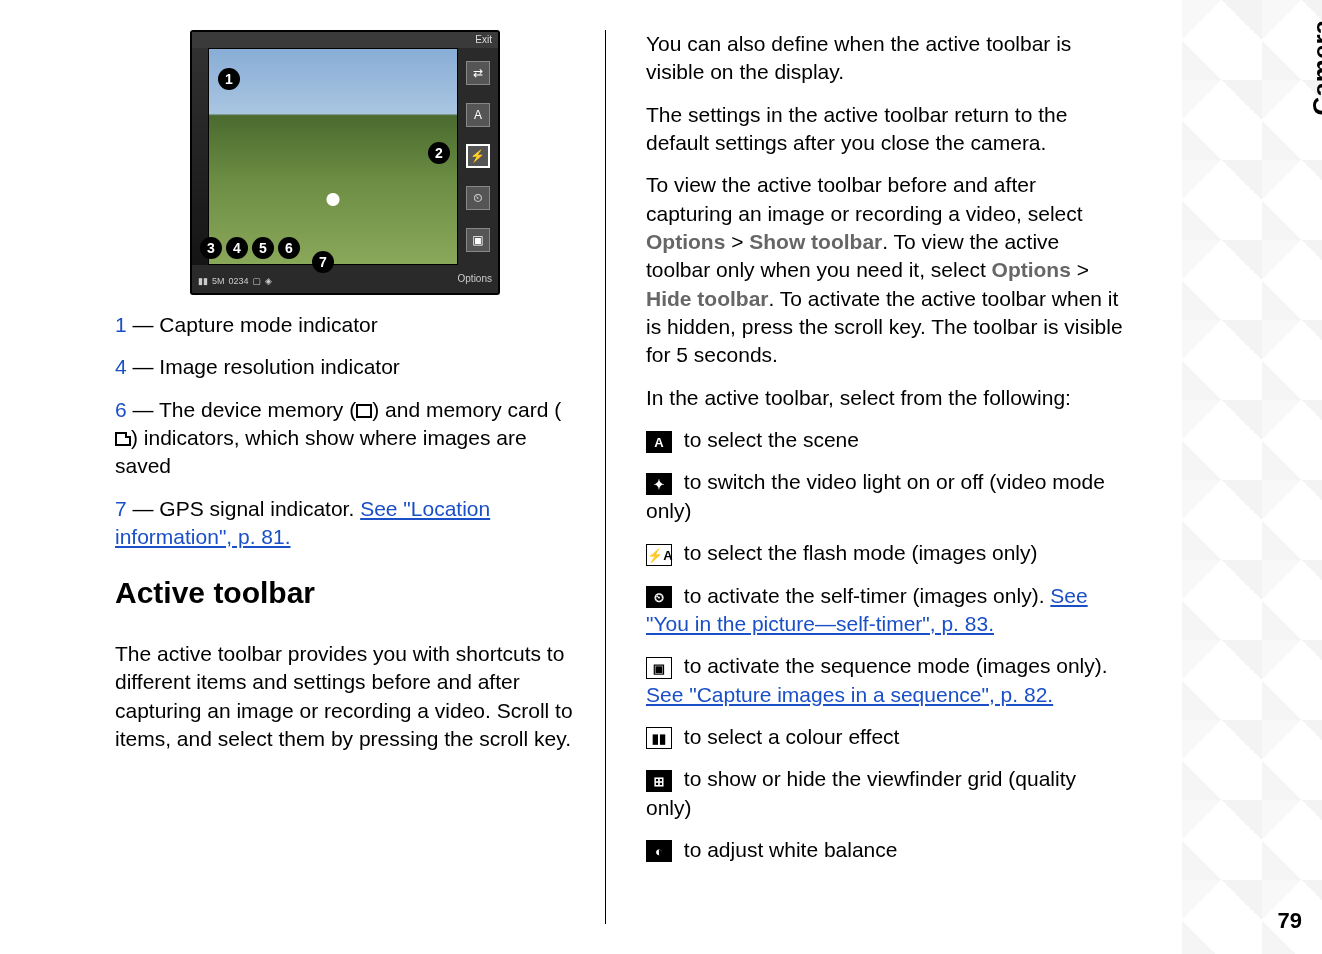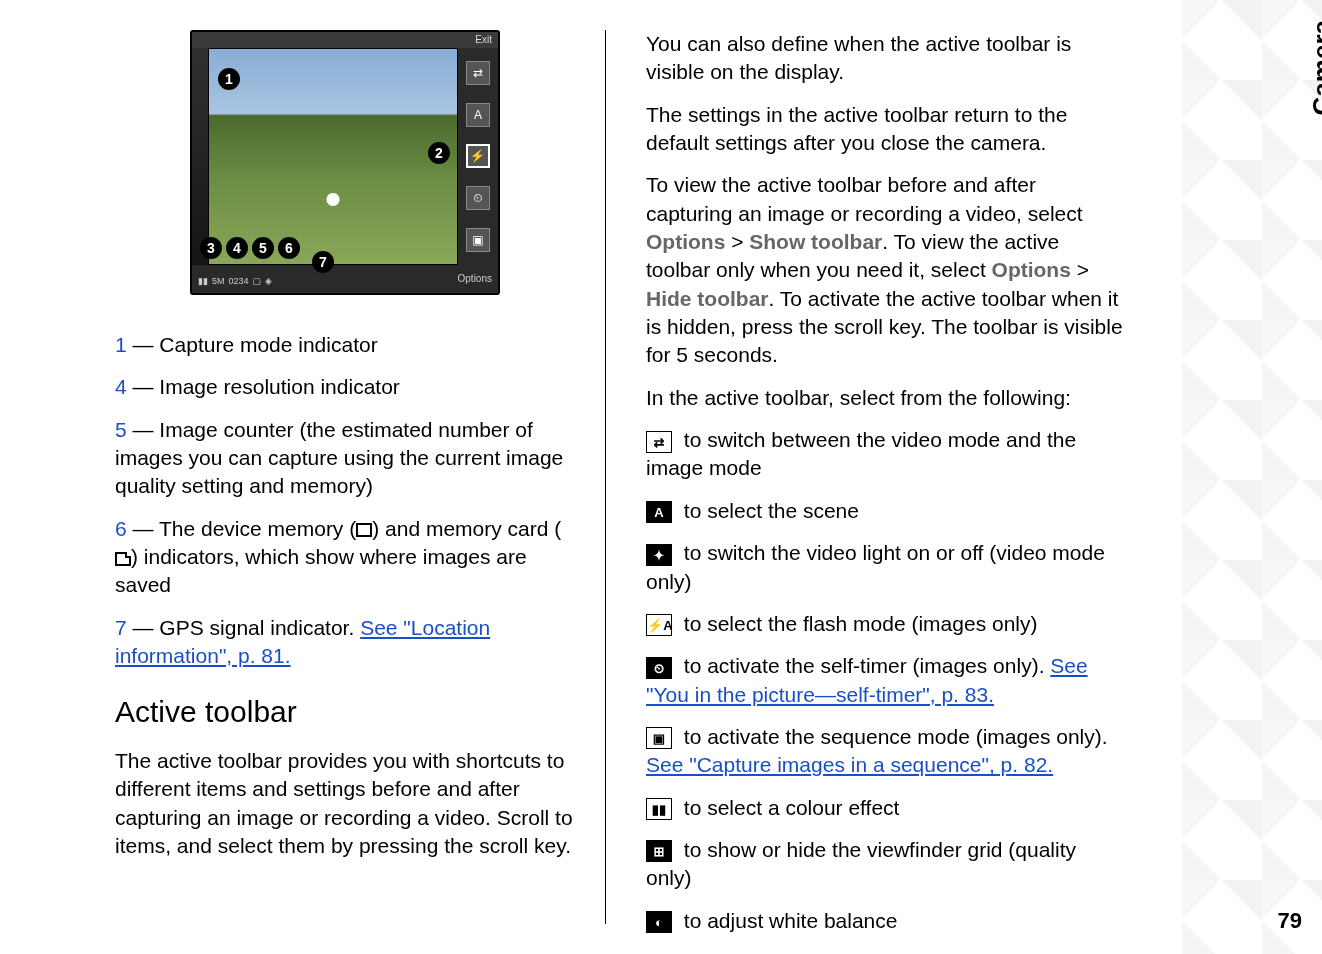--- a/index.html
+++ b/index.html
@@ -67,28 +67,28 @@
     position: absolute;
     bottom: 20px;
     right: 20px;
     font-size: 22px;
     font-weight: bold;
   }
   .num { color: #1a4fc7; font-weight: normal; }
   a.link { color: #1a4fc7; text-decoration: underline; }
   h2.section {
     font-size: 30px;
-    font-weight: normal;
-    margin: 22px 0 14px 0;
+    font-weight: bold;
+    margin: 22px 0 26px 0;
   }
   .bold-ui { font-weight: bold; color: #666; }
   
   .cam-shot {
     width: 310px; height: 265px;
-    margin: 0 auto 36px auto;
+    margin: 0 auto 16px auto;
     position: relative;
     border: 2px solid #000;
     border-radius: 3px;
     overflow: hidden;
     background: linear-gradient(#333, #111);
   }
   .cam-viewfinder {
     position: absolute;
     top: 16px; left: 16px; right: 40px; bottom: 28px;
     background:
@@ -215,46 +215,40 @@
         <div class="callout" style="bottom:20px;left:120px">7</div>
       </div>
 
       <p class="legend-item">
         <span class="num">1</span><span> — Capture mode indicator</span>
       </p>
       <p class="legend-item">
         <span class="num">4</span><span> — Image resolution indicator</span>
       </p>
       <p class="legend-item">
-        <span class="num">5</span><span> — Image counter (the estimated number of images you can capture using the current image quality setting and memory)</span>
-      </p>
-      <p class="legend-item">
         <span class="num">6</span><span> — The device memory (</span><span class="mem-icon"></span><span>) and memory card (</span><span class="mem-icon card"></span><span>) indicators, which show where images are saved</span>
       </p>
       <p class="legend-item">
         <span class="num">7</span><span> — GPS signal indicator. </span><a href="#" class="link">See "Location information", p. 81.</a>
       </p>
 
       <h2 class="section">Active toolbar</h2>
 
       <p>The active toolbar provides you with shortcuts to different items and settings before and after capturing an image or recording a video. Scroll to items, and select them by pressing the scroll key.</p>
     </div>
 
     <div class="col col-right">
       <p>You can also define when the active toolbar is visible on the display.</p>
       <p>The settings in the active toolbar return to the default settings after you close the camera.</p>
       <p>
         <span>To view the active toolbar before and after capturing an image or recording a video, select </span><span class="bold-ui">Options</span><span> &gt; </span><span class="bold-ui">Show toolbar</span><span>. To view the active toolbar only when you need it, select </span><span class="bold-ui">Options</span><span> &gt; </span><span class="bold-ui">Hide toolbar</span><span>. To activate the active toolbar when it is hidden, press the scroll key. The toolbar is visible for 5 seconds.</span>
       </p>
       <p>In the active toolbar, select from the following:</p>
 
       <p class="tb-row">
-        <span class="tb-icon light">⇄</span><span> to switch between the video mode and the image mode</span>
-      </p>
-      <p class="tb-row">
         <span class="tb-icon">A</span><span> to select the scene</span>
       </p>
       <p class="tb-row">
         <span class="tb-icon">✦</span><span> to switch the video light on or off (video mode only)</span>
       </p>
       <p class="tb-row">
         <span class="tb-icon light">⚡A</span><span> to select the flash mode (images only)</span>
       </p>
       <p class="tb-row">
         <span class="tb-icon">⏲</span><span> to activate the self-timer (images only). </span><a href="#" class="link">See "You in the picture—self-timer", p. 83.</a>

